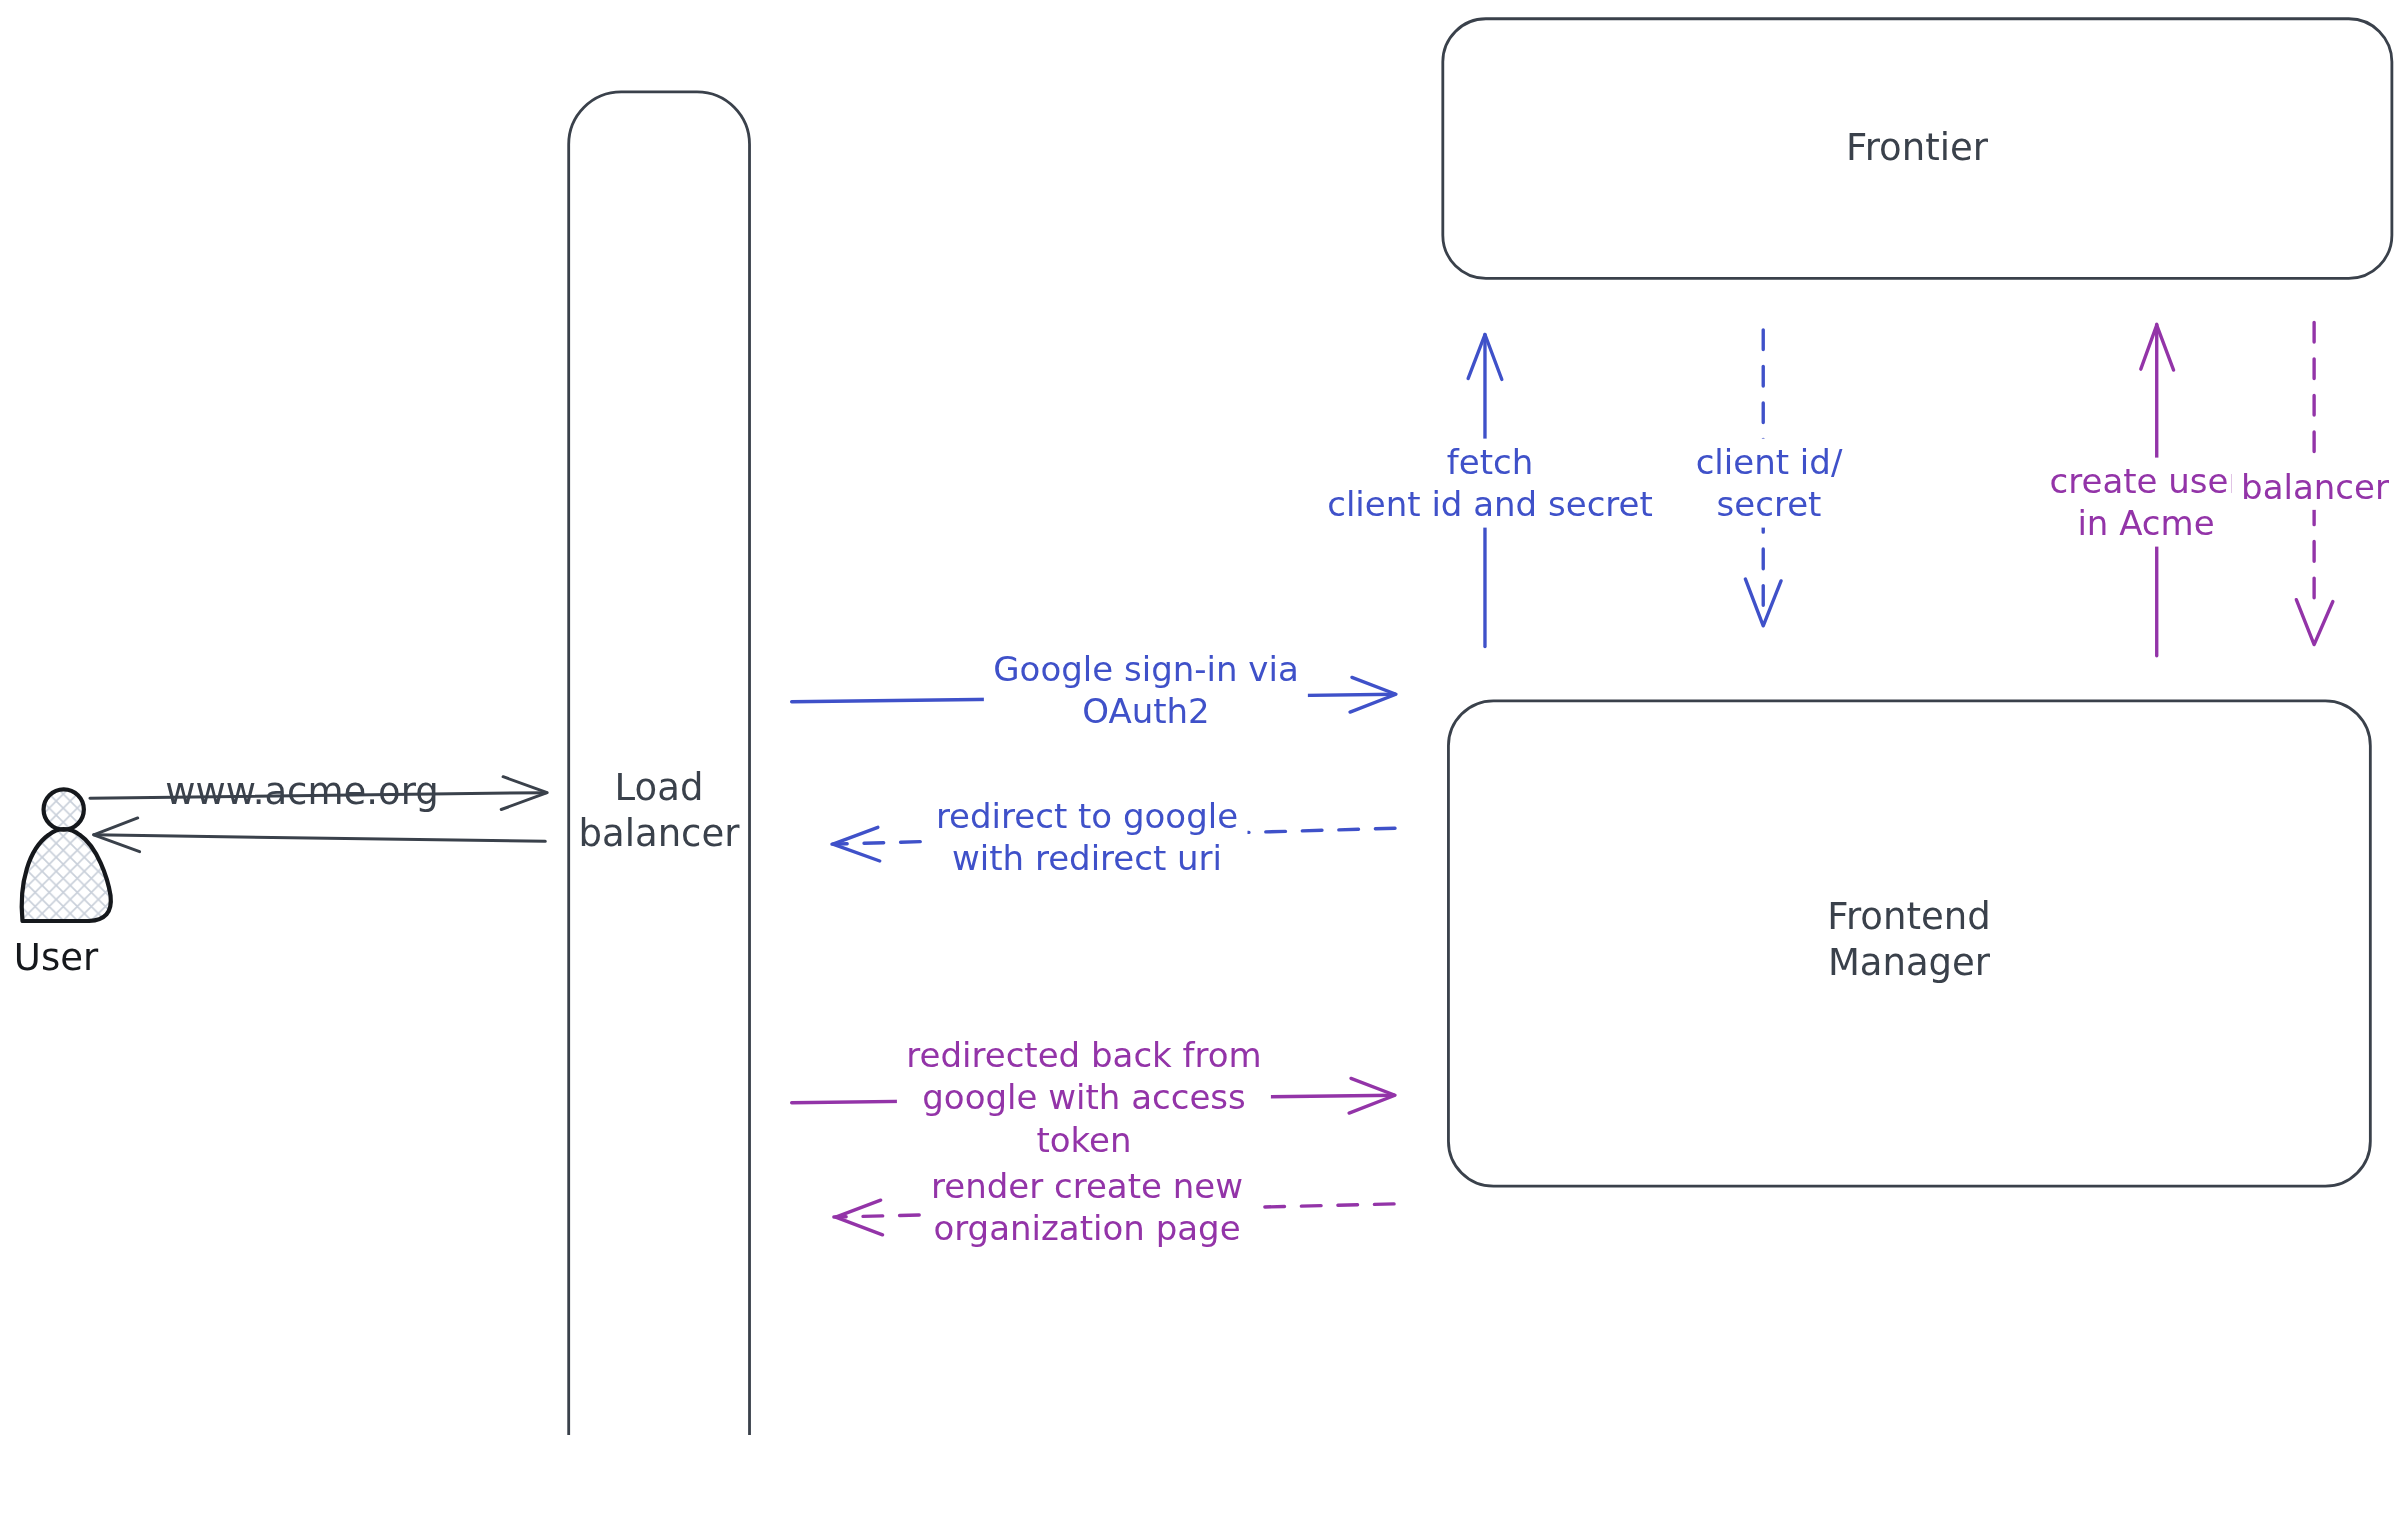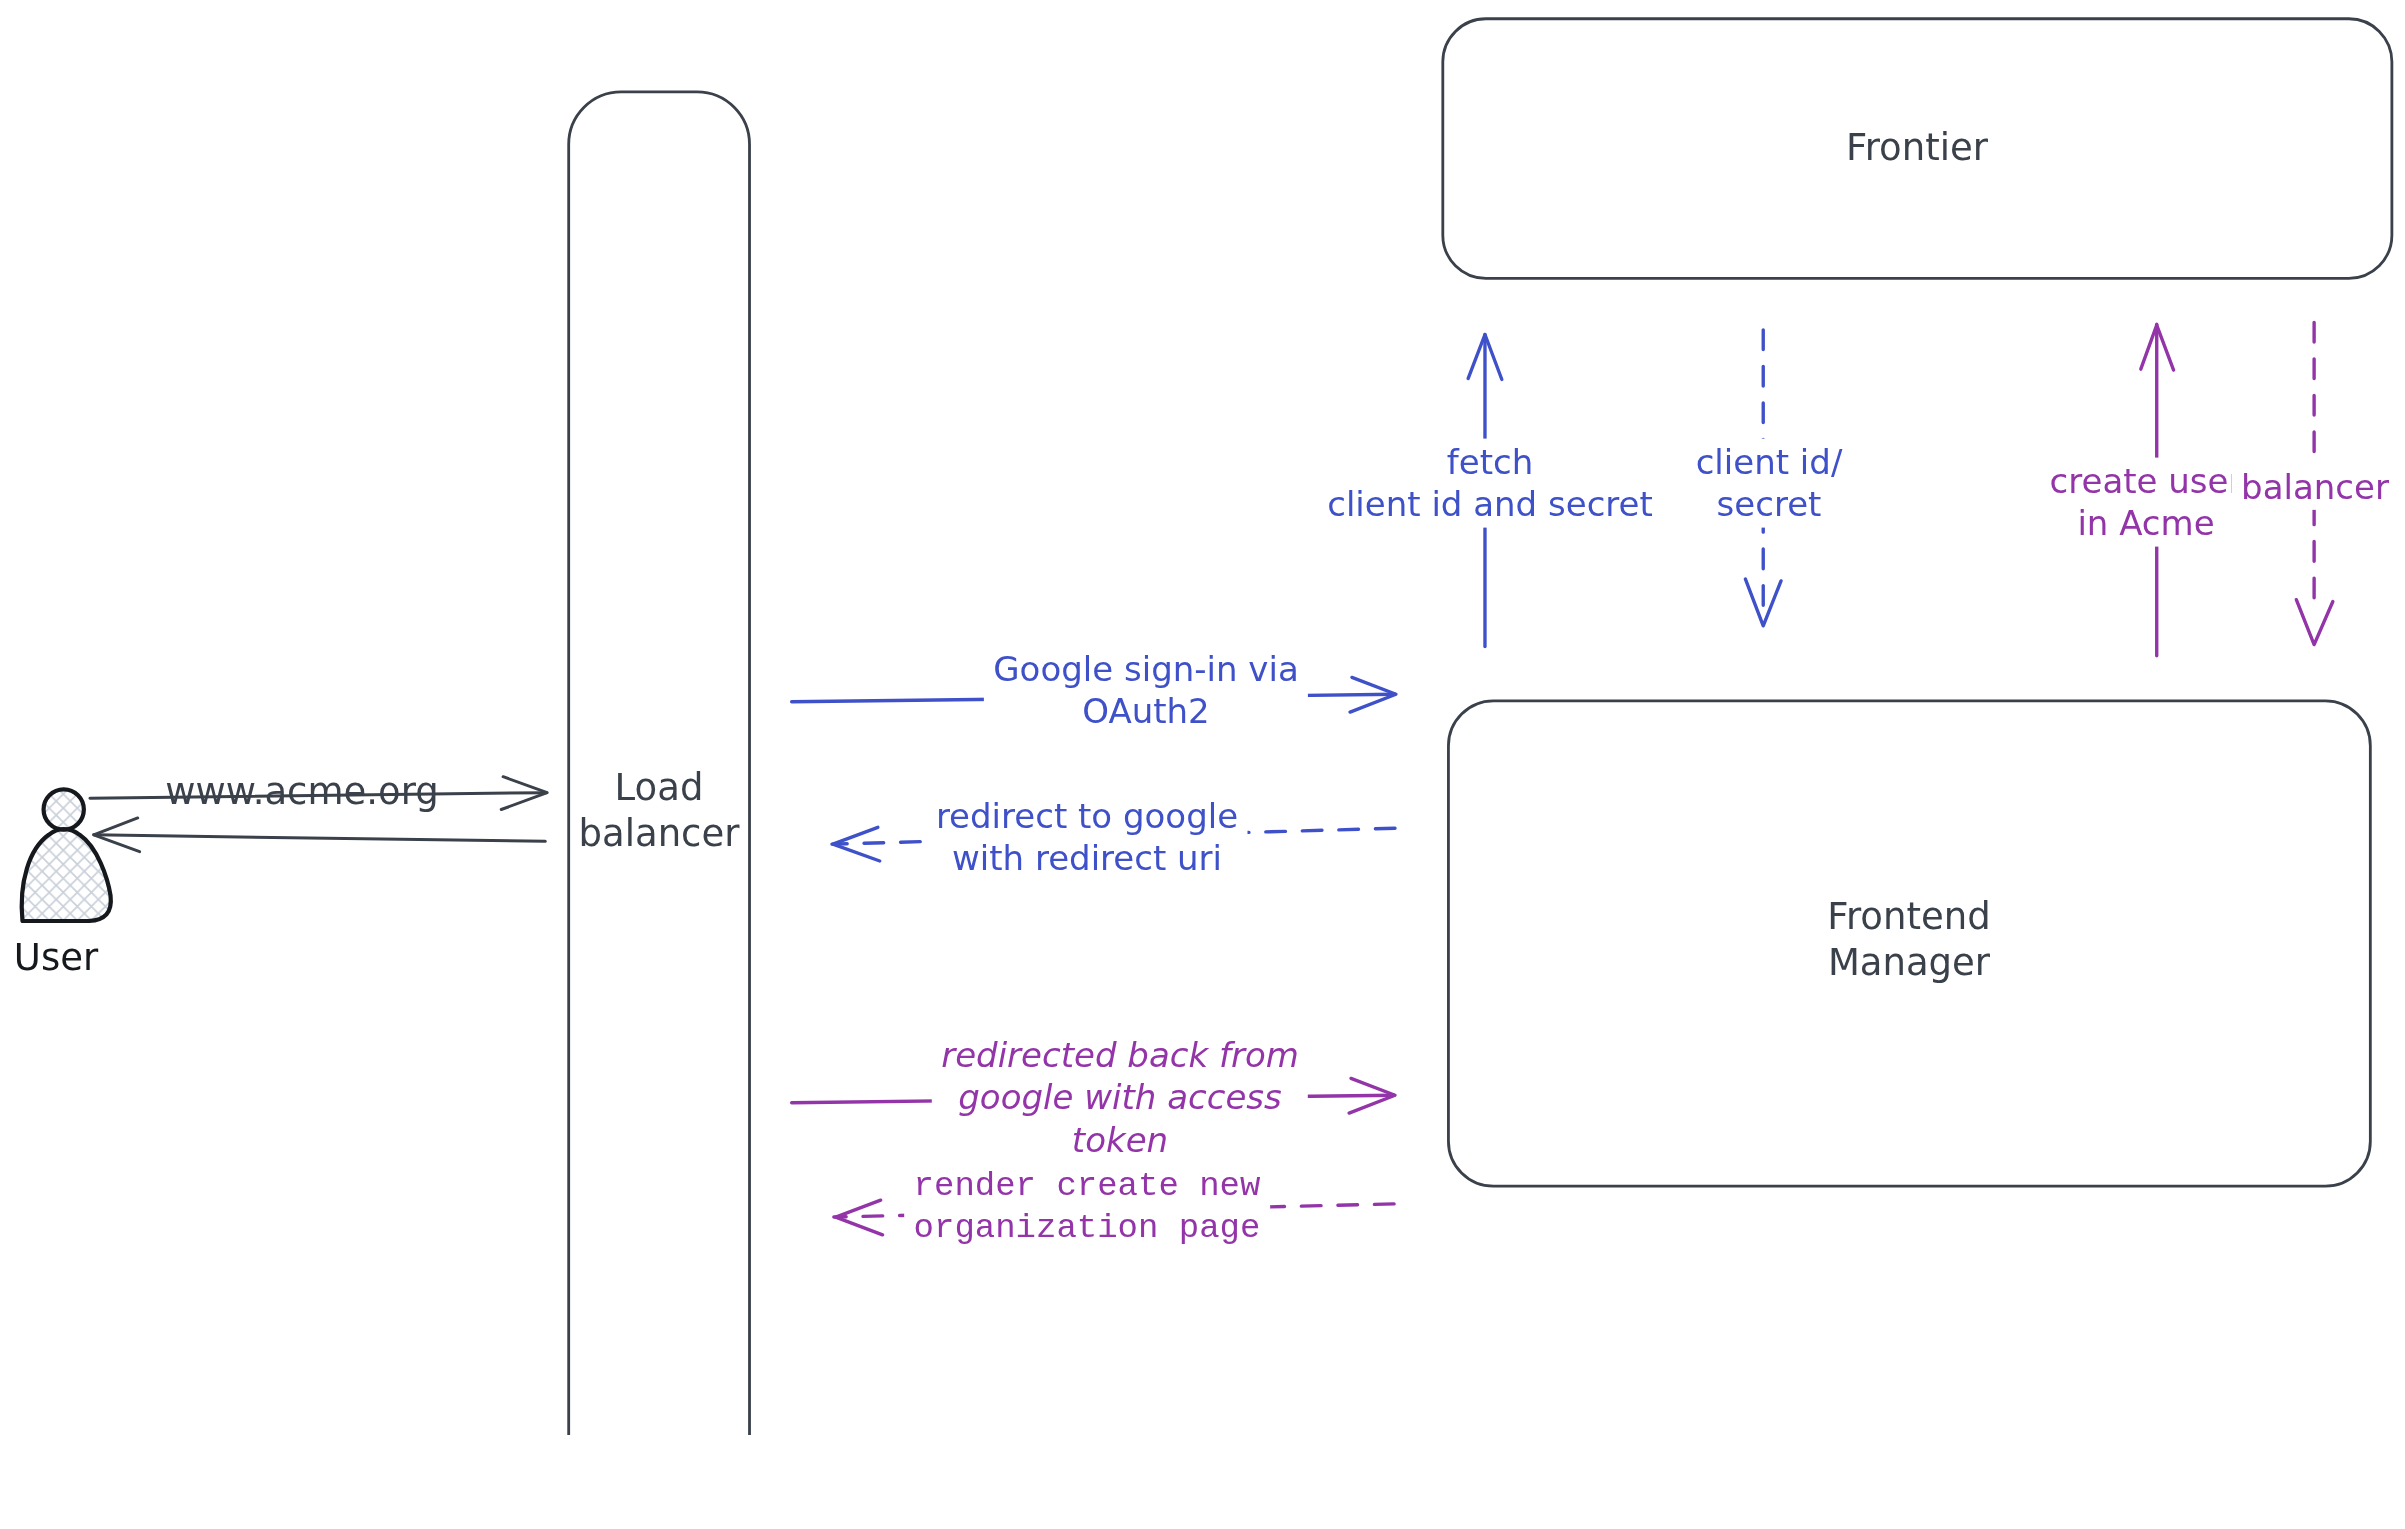--- a/index.html
+++ b/index.html
@@ -113,23 +113,23 @@
 
   <div class="lbl dark fs40" style="left:302px;top:792px;">www.acme.org</div>
   <div class="lbl blue fs36 bg" style="left:1146px;top:690px;">Google sign-in via
 OAuth2</div>
   <div class="lbl blue fs36 bg" style="left:1490px;top:483px;">fetch
 client id and secret</div>
   <div class="lbl blue fs36 bg" style="left:1087px;top:837px;">redirect to google
 with redirect uri</div>
   <div class="lbl blue fs36 bg" style="left:1769px;top:483px;">client id/
 secret</div>
-  <div class="lbl purple fs36 bg" style="left:1120px;top:1098px;font-style:italic;">redirected back from
+  <div class="lbl purple fs36 bg" style="left:1084px;top:1098px;">redirected back from
 google with access
 token</div>
-  <div class="lbl purple fs36 bg" style="left:1087px;top:1207px;font-family:Liberation Mono, monospace;">render create new
+  <div class="lbl purple fs36 bg" style="left:1087px;top:1207px;">render create new
 organization page</div>
   <div class="lbl purple fs36 bg" style="left:2146px;top:502px;">create user
 in Acme</div>
   <div class="lbl purple fs36 bg" style="left:2315px;top:487px;">balancer</div>
 
 </div>
 
 
 </body></html>

